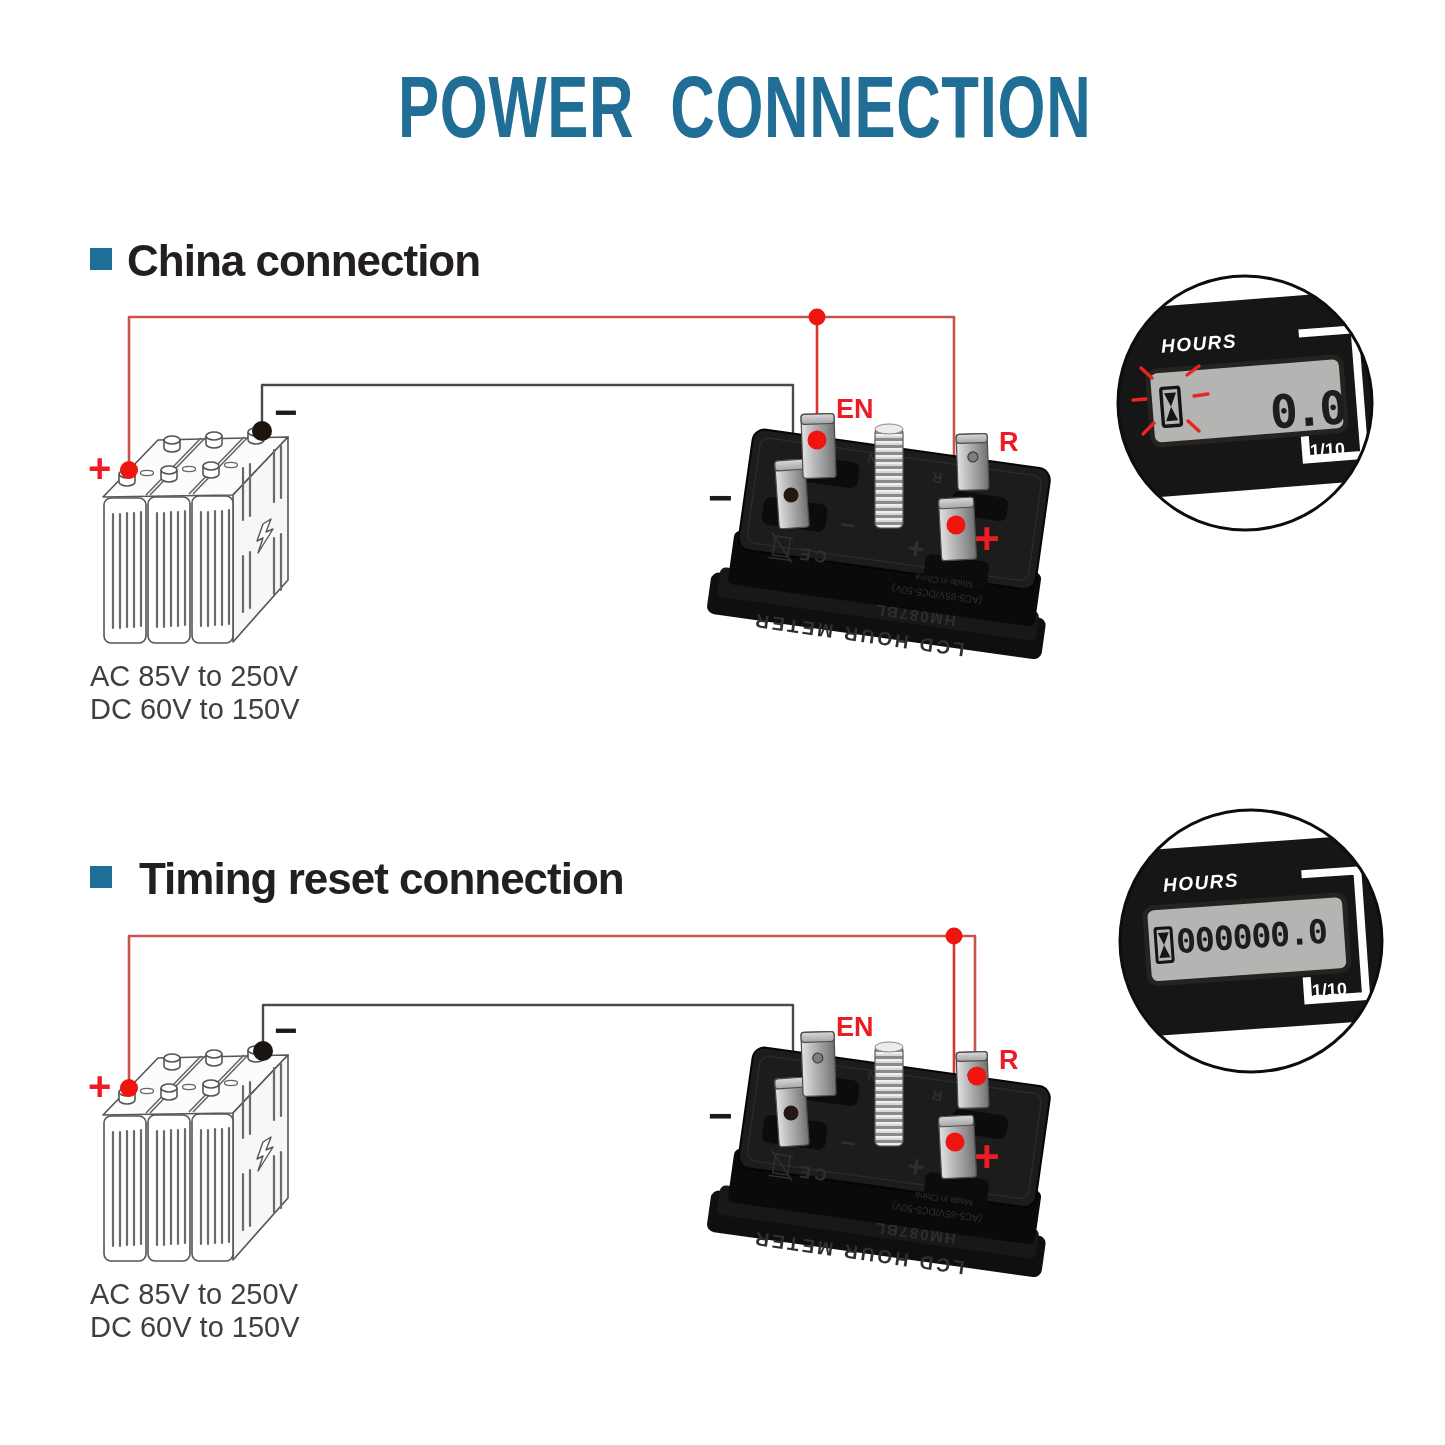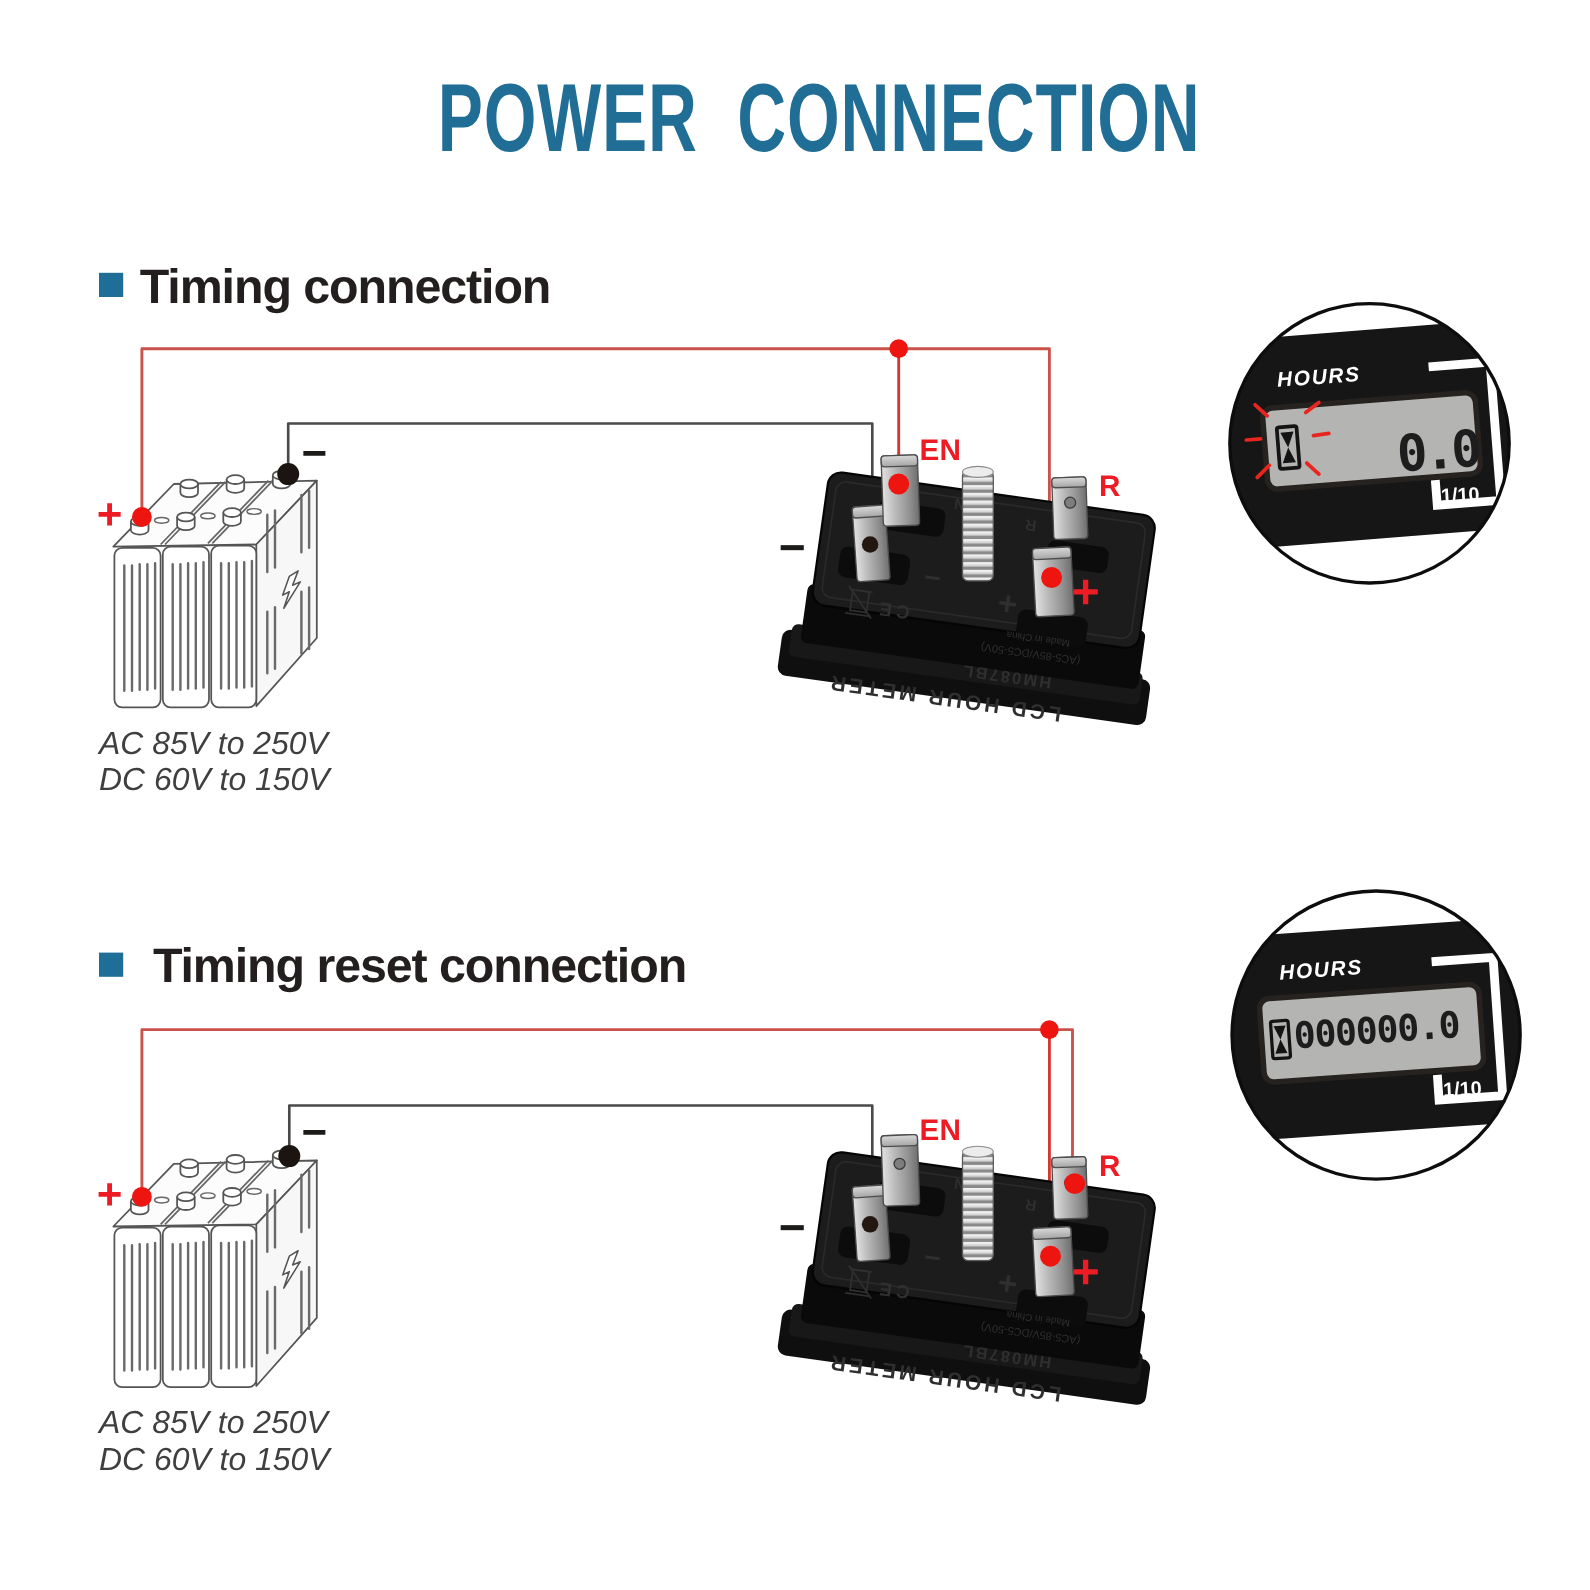--- a/index.html
+++ b/index.html
@@ -4,21 +4,21 @@
 <style>
   html,body{margin:0;padding:0;background:#fff;}
   #canvas{position:relative;width:1445px;height:1341px;background:#ffffff;overflow:hidden;
           font-family:"Liberation Sans",sans-serif;}
   #art{position:absolute;left:0;top:0;}
   .abs{position:absolute;}
   .title{font-weight:800;font-size:88px;color:#206d95;letter-spacing:1px;word-spacing:26px;
          transform:scaleX(.70);transform-origin:left top;white-space:nowrap;}
   .heading{font-weight:bold;font-size:44px;color:#221f1e;letter-spacing:-1px;white-space:nowrap;}
   .bullet{width:22px;height:22px;background:#1e6e97;}
-  .note{font-size:29px;color:#3f3f41;line-height:33px;white-space:nowrap;font-style:italic;}
+  .note{font-size:29px;color:#3f3f41;line-height:33px;white-space:nowrap;}
   .term{font-weight:800;white-space:nowrap;}
   .red{color:#ed1c24;}
   .blk{color:#1d1b1a;}
   .hours{font-weight:800;font-style:italic;font-size:19px;color:#ffffff;letter-spacing:1.5px;
          transform:rotate(-4deg);}
   .lcdval{font-family:"DejaVu Sans Mono",monospace;font-weight:700;color:#1d1d1d;
           transform:rotate(-4deg);white-space:nowrap;}
   .ratio{font-weight:800;font-size:18px;color:#ffffff;transform:rotate(-3deg);}
 </style>
 </head>
@@ -235,21 +235,21 @@
           <path d="M1306,878 H1362 V1004 H1304 V981" fill="none" stroke="#ffffff" stroke-width="8"></path>
         </g>
       </g>
       <circle cx="1251" cy="941" r="131" fill="none" stroke="#0d0d0d" stroke-width="3"></circle>
     </g>
   </svg>
 
   <div class="abs title" style="left:398px;top:56px;">POWER CONNECTION</div>
 
   <div class="abs bullet" style="left:90px;top:248px;"></div>
-  <div class="abs heading" style="left:127px;top:236px;">Timing connection</div>
+  <div class="abs heading" style="left:127px;top:236px;">China connection</div>
 
   <div class="abs term red" style="left:88px;top:446px;font-size:40px;">+</div>
   <div class="abs term blk" style="left:274px;top:390px;font-size:40px;">−</div>
   <div class="abs term red" style="left:836px;top:394px;font-size:27px;">EN</div>
   <div class="abs term red" style="left:999px;top:427px;font-size:27px;">R</div>
   <div class="abs term blk" style="left:708px;top:474px;font-size:42px;">−</div>
   <div class="abs term red" style="left:974px;top:514px;font-size:44px;">+</div>
   <div class="abs note" style="left:90px;top:660px;">
     <div>AC 85V to 250V</div>
     <div>DC 60V to 150V</div>

